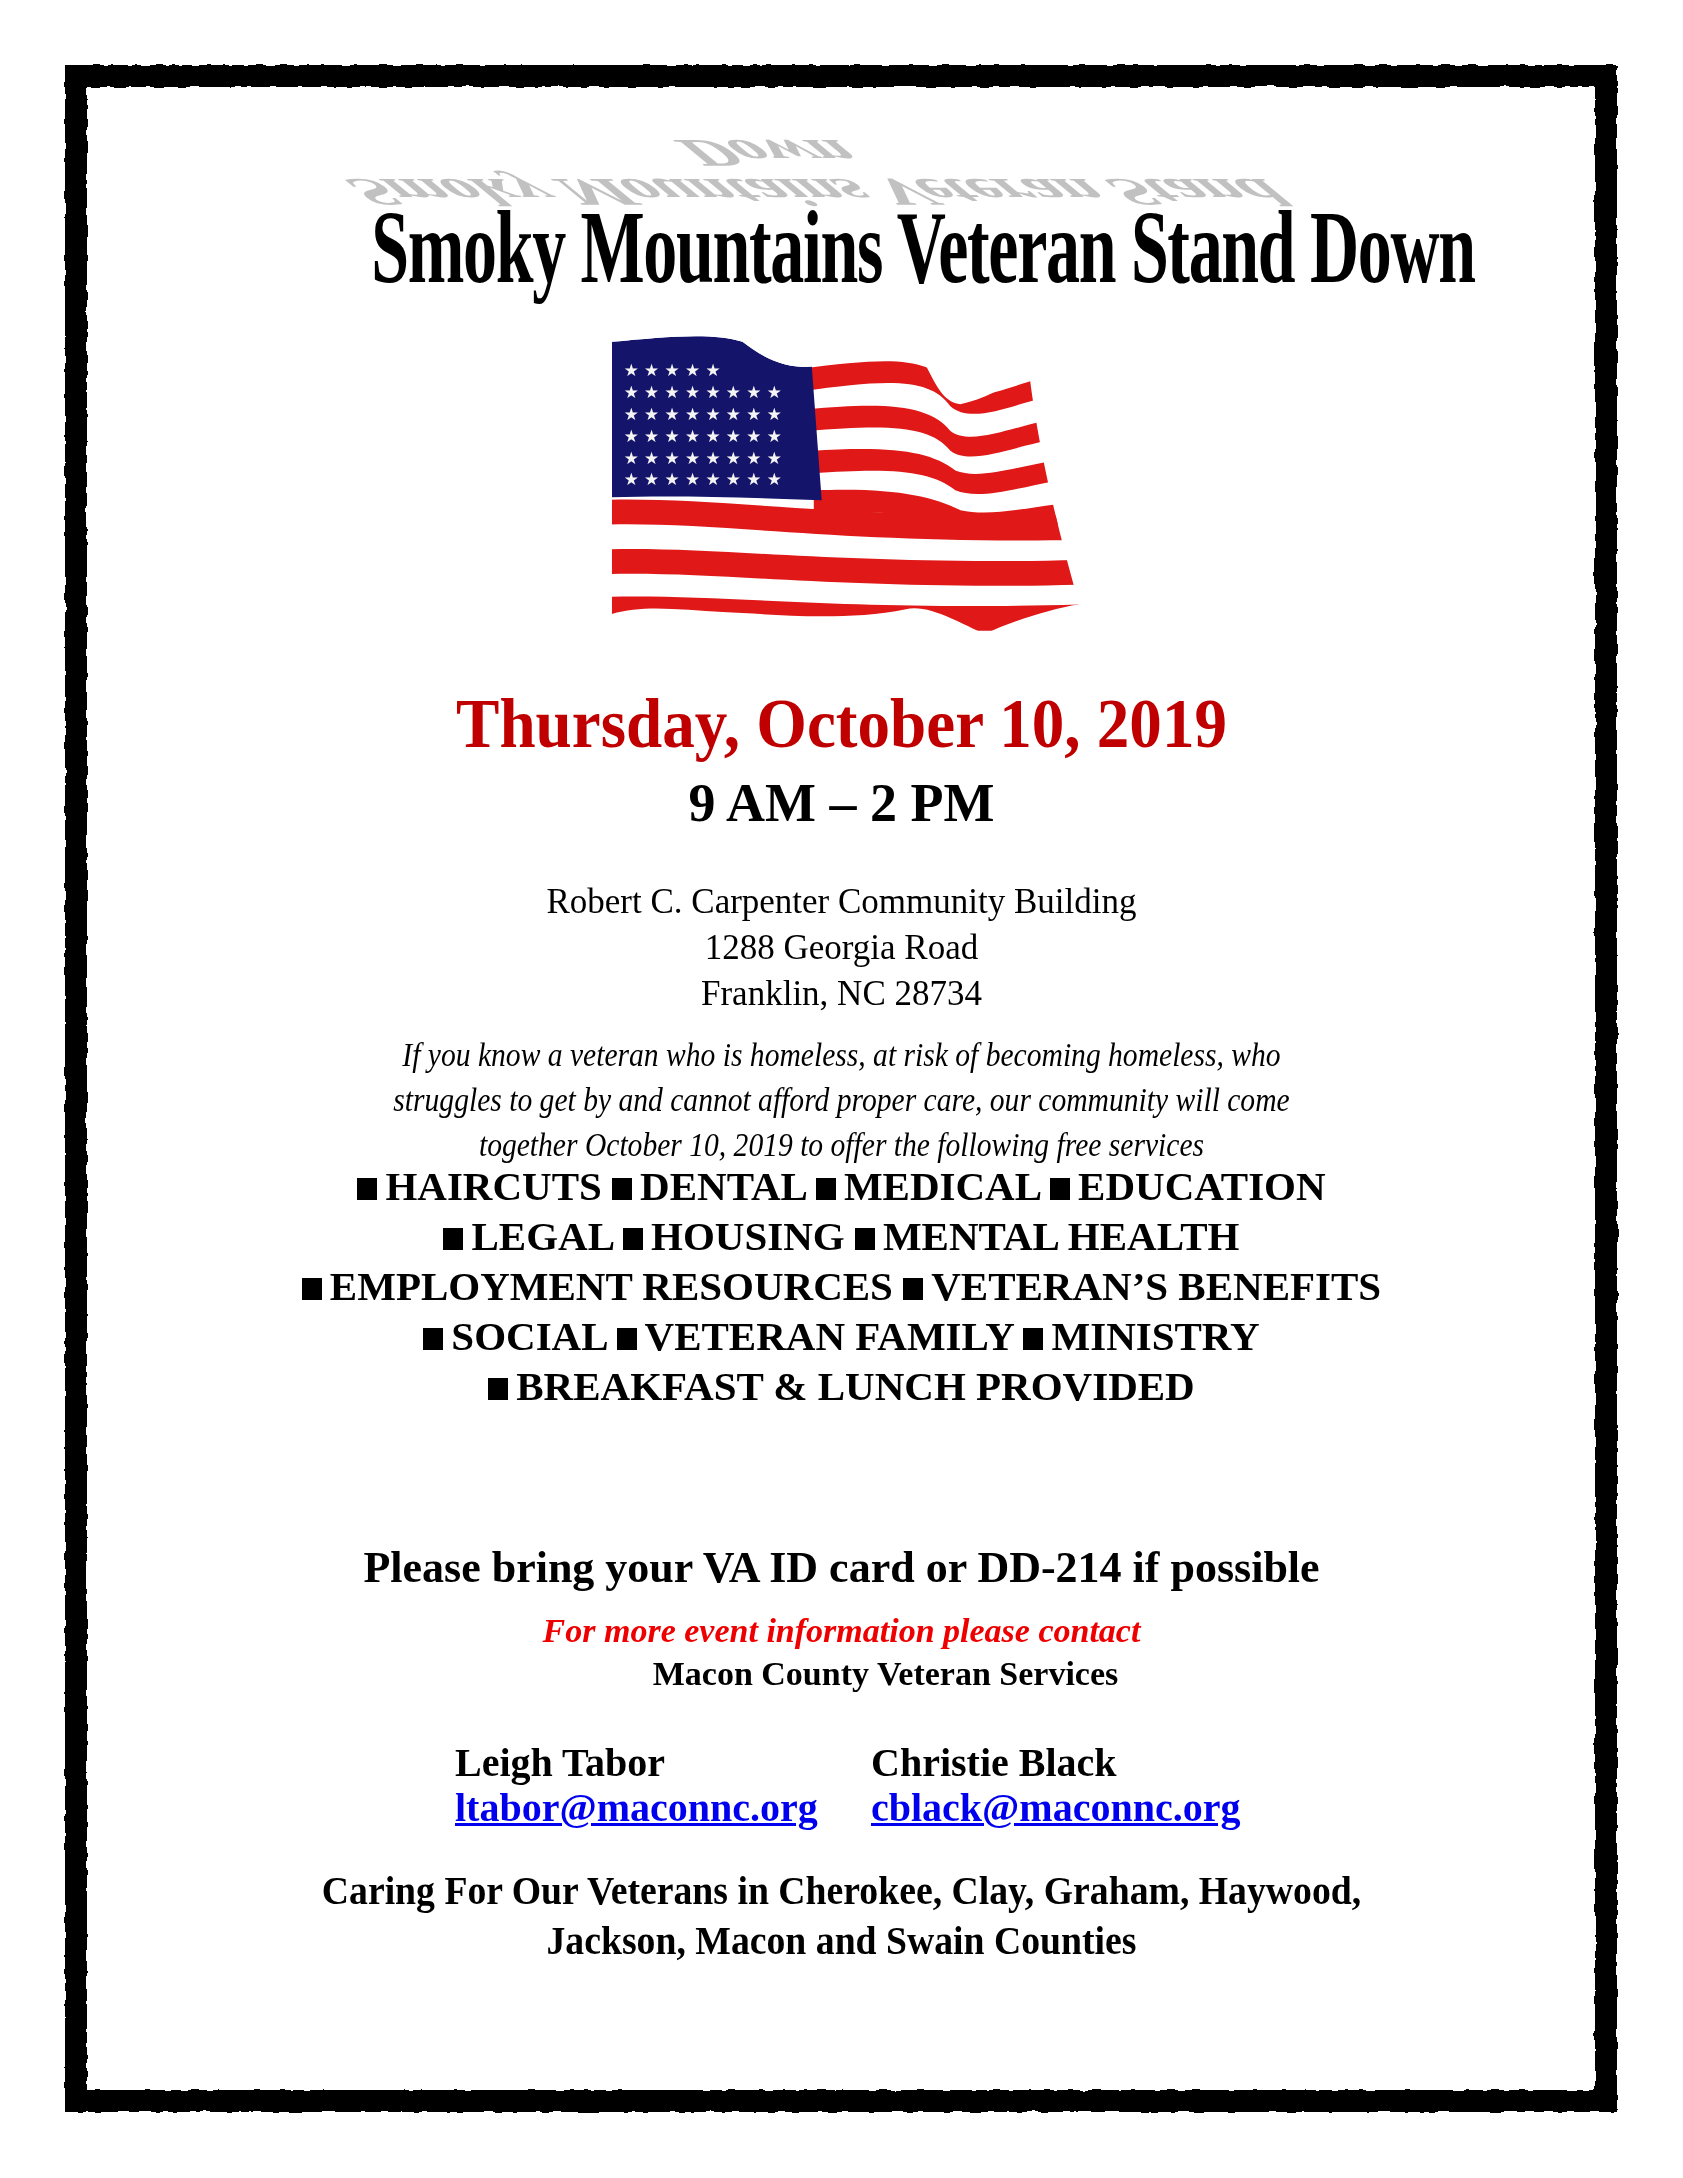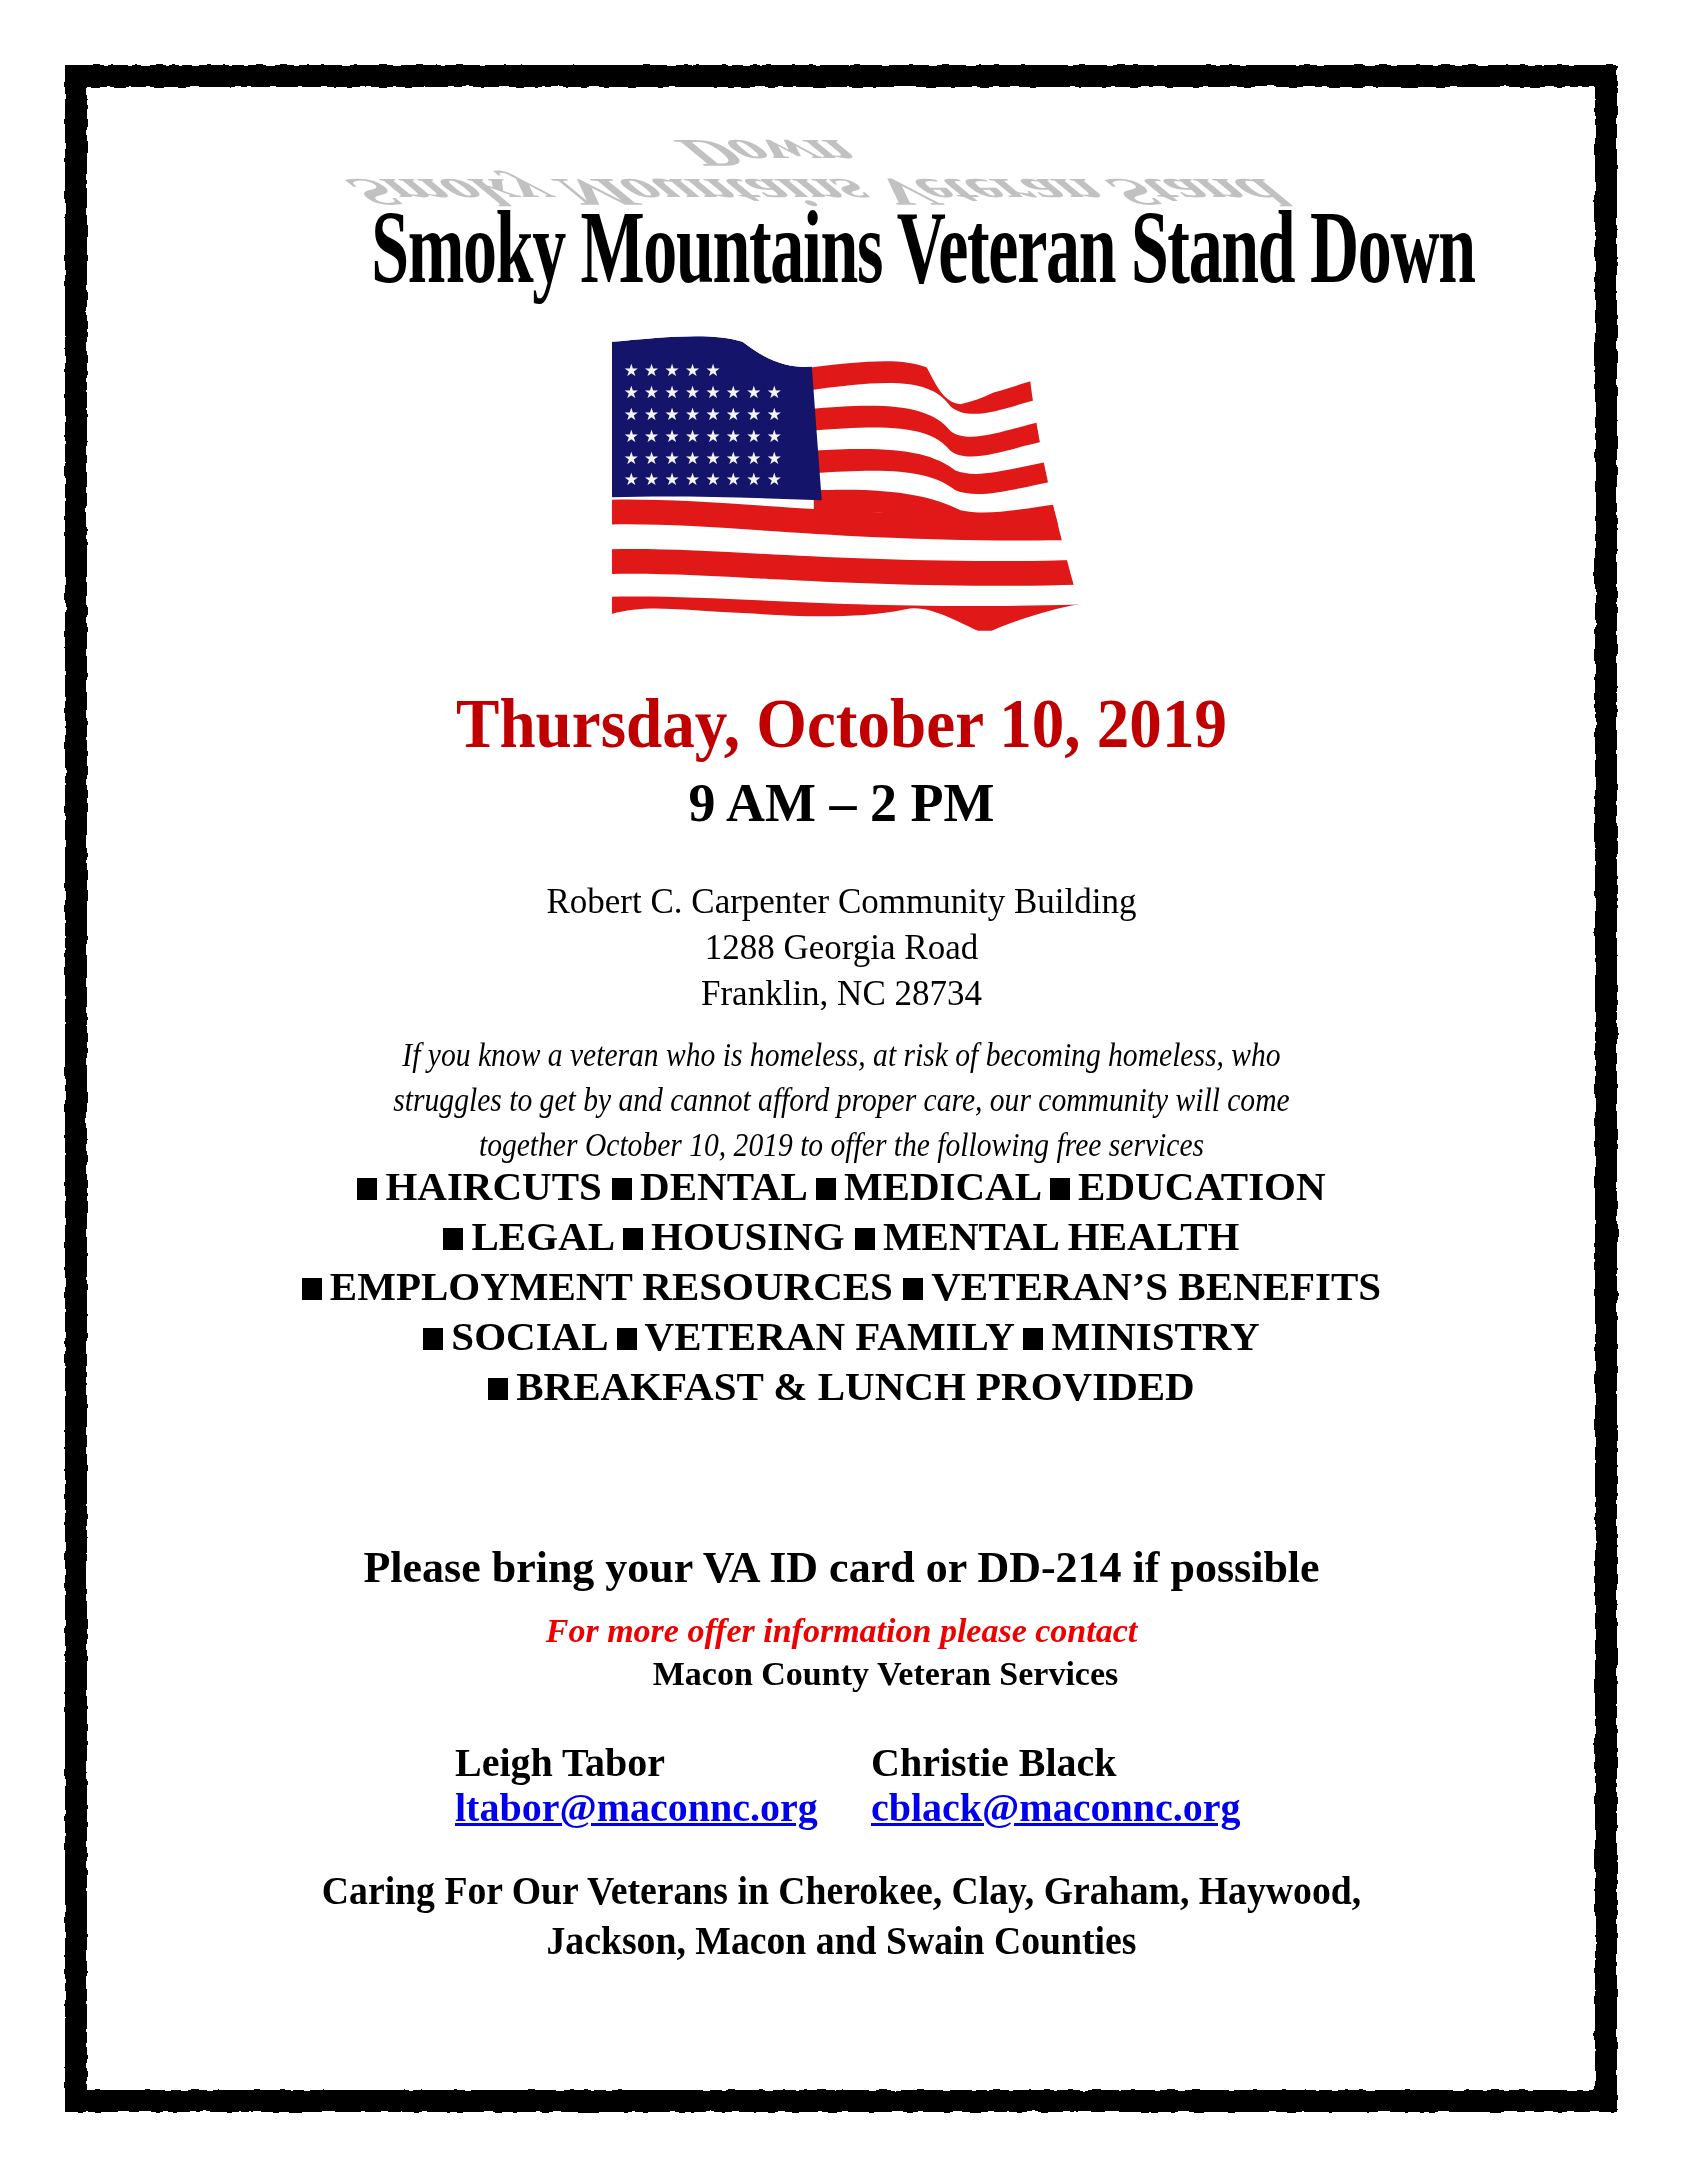--- a/index.html
+++ b/index.html
@@ -114,21 +114,21 @@
 
   <div class="center services" id="services">
       <div><span class="bullet"></span><span>HAIRCUTS</span> <span class="bullet"></span><span>DENTAL</span> <span class="bullet"></span><span>MEDICAL</span> <span class="bullet"></span><span>EDUCATION</span></div>
       <div><span class="bullet"></span><span>LEGAL</span> <span class="bullet"></span><span>HOUSING</span> <span class="bullet"></span><span>MENTAL HEALTH</span></div>
       <div><span class="bullet"></span><span>EMPLOYMENT RESOURCES</span> <span class="bullet"></span><span>VETERAN’S BENEFITS</span></div>
       <div><span class="bullet"></span><span>SOCIAL</span> <span class="bullet"></span><span>VETERAN FAMILY</span> <span class="bullet"></span><span>MINISTRY</span></div>
       <div><span class="bullet"></span><span>BREAKFAST &amp; LUNCH PROVIDED</span></div>
     </div>
 
   <div class="center bring">Please bring your VA ID card or DD-214 if possible</div>
-  <div class="center more">For more offer information please contact</div>
+  <div class="center more">For more event information please contact</div>
   <div class="center org">Macon County Veteran Services</div>
 
   <div class="contacts">
     <div class="contact c1">
       <div>Leigh Tabor</div>
       <a class="link">ltabor@maconnc.org</a>
     </div>
     <div class="contact c2">
       <div>Christie Black</div>
       <a class="link">cblack@maconnc.org</a>

